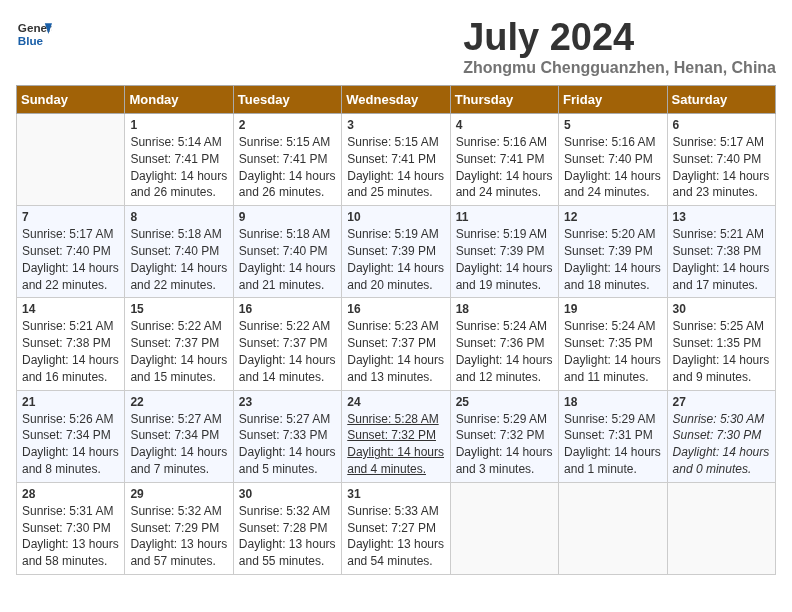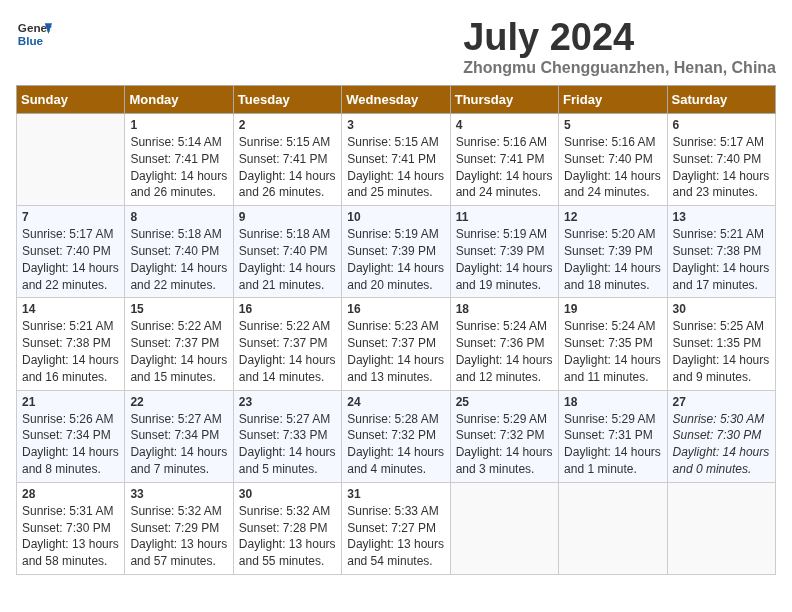--- a/index.html
+++ b/index.html
@@ -272,21 +272,21 @@
         </td>
         <td>
           <span class="day-num">23</span>
           <div class="day-info" style="white-space: pre-line;">Sunrise: 5:27 AM
 Sunset: 7:33 PM
 Daylight: 14 hours
 and 5 minutes.</div>
         </td>
         <td>
           <span class="day-num">24</span>
-          <div class="day-info" style="white-space: pre-line;">Sunrise: 5:28 AM
+          <div class="day-info" style="white-space: pre-line; text-decoration: underline;">Sunrise: 5:28 AM
 Sunset: 7:32 PM
 Daylight: 14 hours
 and 4 minutes.</div>
         </td>
         <td>
           <span class="day-num">25</span>
           <div class="day-info" style="white-space: pre-line;">Sunrise: 5:29 AM
 Sunset: 7:32 PM
 Daylight: 14 hours
 and 3 minutes.</div>
@@ -308,21 +308,21 @@
       </tr>
       <tr>
         <td>
           <span class="day-num">28</span>
           <div class="day-info" style="white-space: pre-line;">Sunrise: 5:31 AM
 Sunset: 7:30 PM
 Daylight: 13 hours
 and 58 minutes.</div>
         </td>
         <td>
-          <span class="day-num">33</span>
+          <span class="day-num">29</span>
           <div class="day-info" style="white-space: pre-line;">Sunrise: 5:32 AM
 Sunset: 7:29 PM
 Daylight: 13 hours
 and 57 minutes.</div>
         </td>
         <td>
           <span class="day-num">30</span>
           <div class="day-info" style="white-space: pre-line;">Sunrise: 5:32 AM
 Sunset: 7:28 PM
 Daylight: 13 hours

